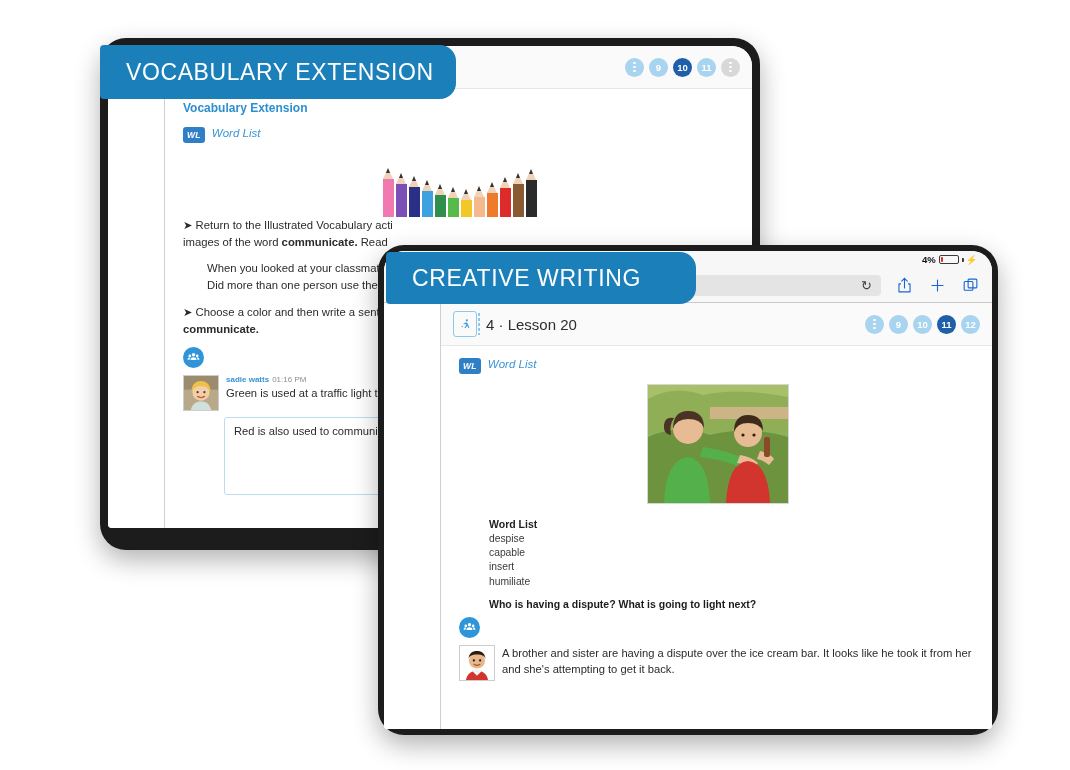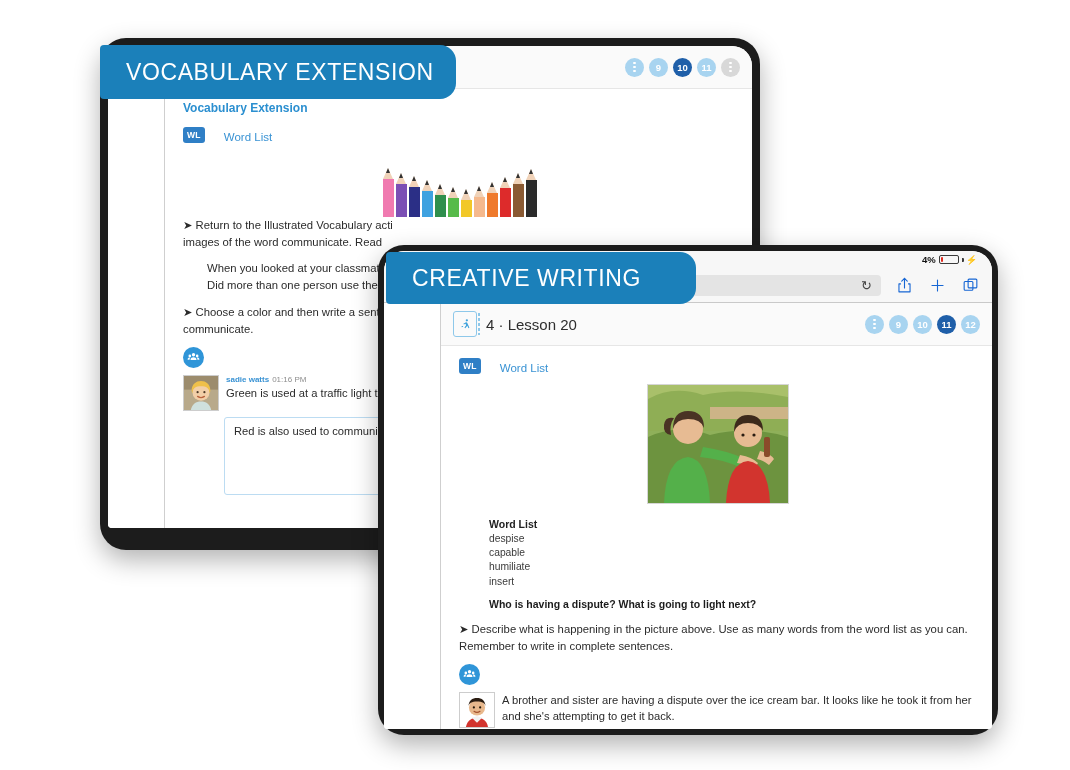--- a/index.html
+++ b/index.html
@@ -219,23 +219,24 @@
 
   .content-pad { padding: 12px 16px 0 18px; }
   .section-title {
     color: #2b8fd0;
     font-size: 12px;
     font-weight: 700;
     margin-bottom: 12px;
   }
   .wordlist-chip {
     display: flex;
-    align-items: flex-end;
-    gap: 19px;
+    align-items: flex-start;
+    gap: 7px;
     margin-bottom: 6px;
+    font-style: italic;
   }
   .wl-badge {
     background: #2f7fc6;
     color: #fff;
     font-size: 8.5px;
     font-weight: 700;
     border-radius: 3px;
     padding: 3px 4px;
     letter-spacing: 0.3px;
   }
@@ -266,21 +267,21 @@
     border-bottom: 5.5px solid #333;
   }
   .pencil .body { width: 11px; }
 
   .para {
     font-size: 11.3px;
     color: #2b2b2b;
     line-height: 1.52;
     margin: 0 0 9px 0;
   }
-  .para b { font-weight: 400; }
+  .para b { font-weight: 700; }
   .indent { margin-left: 24px; }
 
   .group-icon {
     width: 21px; height: 21px;
     border-radius: 50%;
     background: #2f95d8;
     display: flex; align-items: center; justify-content: center;
     margin: 7px 0 7px 0;
     color: #fff;
   }
@@ -599,29 +600,25 @@
               <circle cx="106" cy="50" r="1.6" fill="#2a1d12"></circle>
               <path d="M112 66 q10 2 14 8 l-5 6 q-6-5-12-6z" fill="#e7bb93"></path>
               <rect x="116" y="52" width="6" height="20" rx="2" fill="#8a4a2a"></rect>
             </svg>
           </div>
 
           <div class="indent-block">
             <div class="wl-heading">Word List</div>
             <div class="wl-item">despise</div>
             <div class="wl-item">capable</div>
+            <div class="wl-item">insert</div>
             <div class="wl-item">humiliate</div>
-            <div class="wl-item">insert</div>
             <div class="wl-question">Who is having a dispute? What is going to light next?</div>
           </div>
 
-          <p class="para" style="margin-top:11px">
-            <span>➤ Describe what is happening in the picture above. Use as many words from the word list as you can.</span><br>
-            <span>Remember to write in complete sentences.</span>
-          </p>
 
           <div class="group-icon">
             <svg viewBox="0 0 24 24" fill="currentColor" aria-hidden="true">
               <circle cx="12" cy="7" r="3.1"></circle>
               <circle cx="5.2" cy="9" r="2.4"></circle>
               <circle cx="18.8" cy="9" r="2.4"></circle>
               <path d="M12 11.4c-3 0-5.4 1.7-5.4 3.8v1.6h10.8v-1.6c0-2.1-2.4-3.8-5.4-3.8z"></path>
               <path d="M5.2 12c-2.2 0-4 1.3-4 2.9v1.4h3.6v-1.1c0-1.2.6-2.3 1.6-3.1-.4-.1-.8-.1-1.2-.1z"></path>
               <path d="M18.8 12c-.4 0-.8 0-1.2.1 1 .8 1.6 1.9 1.6 3.1v1.1h3.6v-1.4c0-1.6-1.8-2.9-4-2.9z"></path>
             </svg>

